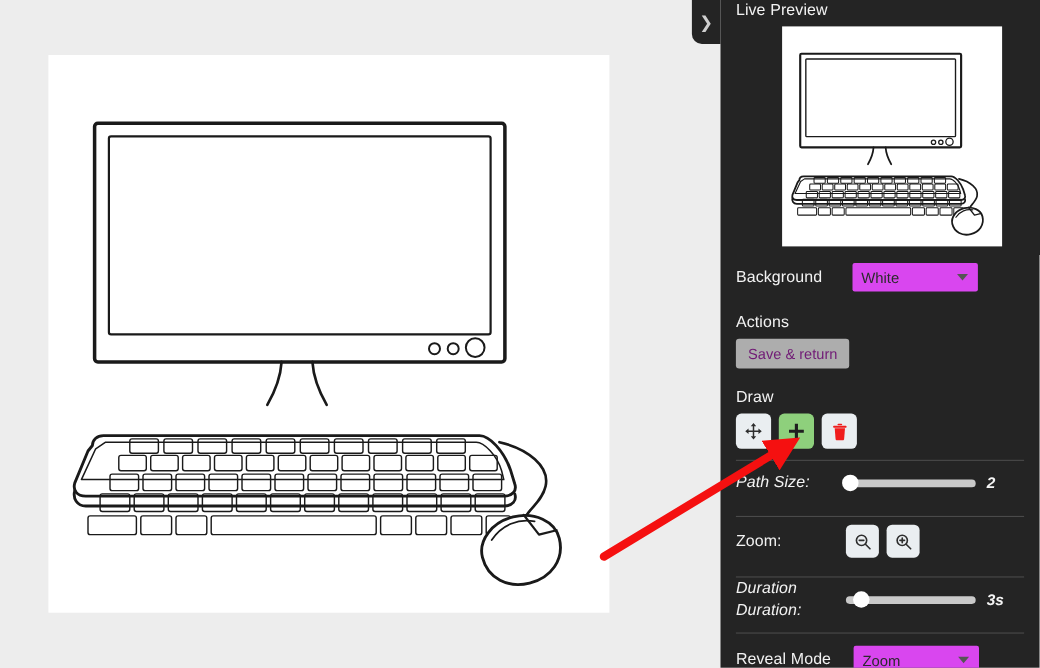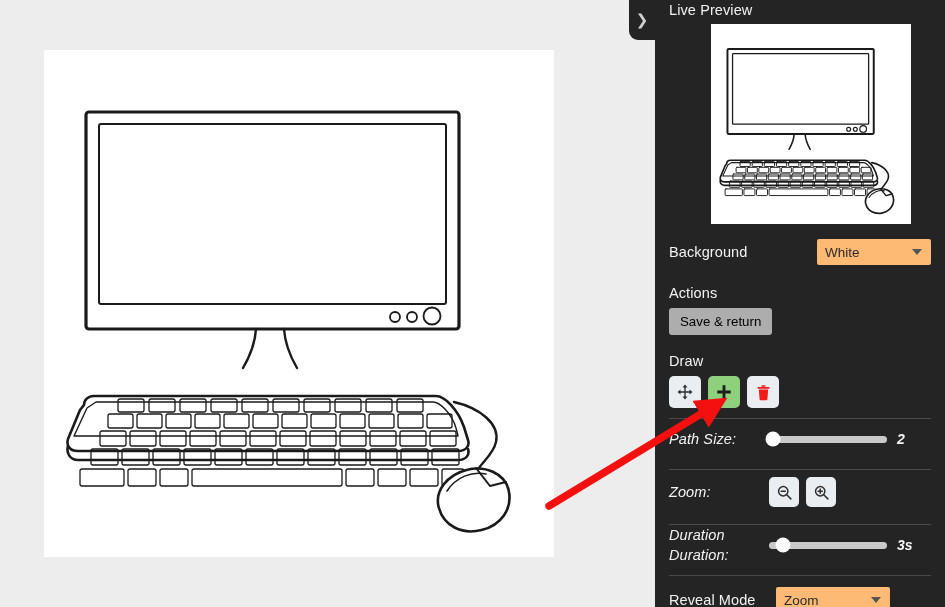--- a/index.html
+++ b/index.html
@@ -88,37 +88,36 @@
     margin: 0 auto 0 42px;
     box-sizing: border-box;
     overflow: hidden;
   }
   #live-preview-thumb svg { display: block; }
 
   .row {
     display: flex;
     align-items: center;
     min-height: 30px;
-    justify-content: space-between;
   }
   .row-label {
     font-size: 14.5px;
     color: #f2f2f2;
     letter-spacing: .1px;
   }
 
   
   #background-row {
     margin-top: 13px;
     gap: 0;
   }
   #background-row .row-label { width: 106px; }
 
   .select-box {
-    background: #fdba74;
+    background: #d946ef;
     color: #2b2b2b;
     height: 26px;
     width: 114px;
     border: none;
     border-radius: 2px;
     display: flex;
     align-items: center;
     padding: 0 8px;
     box-sizing: border-box;
     font-size: 13.5px;
@@ -151,21 +150,21 @@
     border-radius: 3px;
     font-family: "Liberation Sans", sans-serif;
     font-size: 13.3px;
     height: 27px;
     padding: 0 11px;
     cursor: pointer;
     white-space: nowrap;
   }
   .btn-disabled {
     background: #adadad;
-    color: #000000;
+    color: #701a75;
     cursor: default;
   }
   .btn-light {
     background: #f2f6f8;
     color: #2b2b2b;
   }
 
   
   #tools-buttons {
     display: flex;
@@ -226,21 +225,21 @@
     cursor: grab;
   }
   .slider-value {
     margin-left: 10px;
     font-size: 14px;
     font-weight: bold;
     color: #f5f5f5;
   }
 
   
-  #zoom-row { display: flex; align-items: center; height: 44px; font-style: italic; }
+  #zoom-row { display: flex; align-items: center; height: 44px; }
   #zoom-row .row-label { width: 100px; flex: none; }
   #zoom-buttons { display: flex; gap: 7px; }
   .zoom-btn {
     width: 30px;
     height: 30px;
     border-radius: 5px;
     background: #eaeef1;
     border: none;
     display: flex;
     align-items: center;

